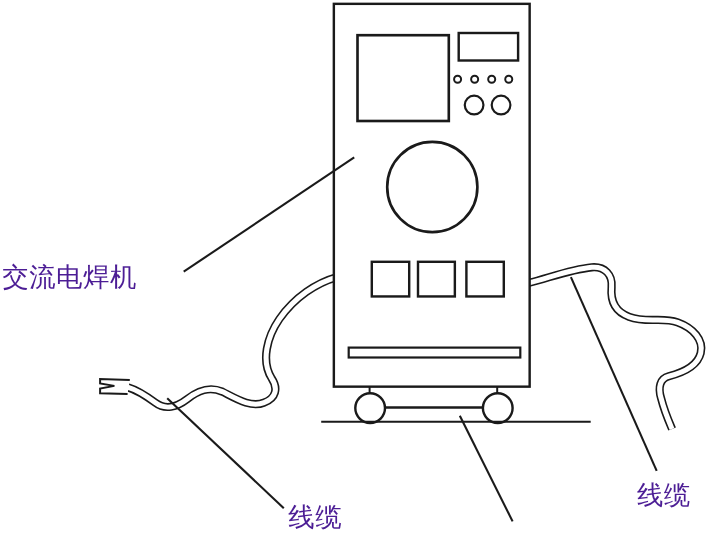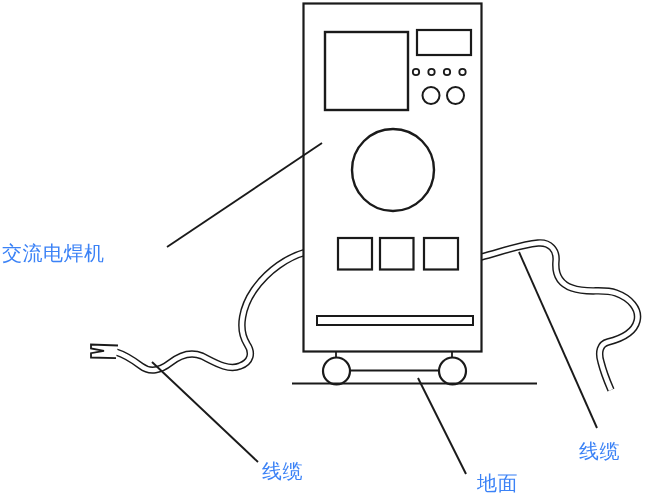--- a/index.html
+++ b/index.html
@@ -15,22 +15,22 @@
     overflow: hidden;
     font-family: "Liberation Serif", "DejaVu Serif", serif;
   }
   .stage svg {
     position: absolute;
     left: 0;
     top: 0;
   }
   .diagram-label {
     position: absolute;
-    color: #3b82f6;
-    font-size: 20px;
+    color: #4c1d95;
+    font-size: 24px;
     line-height: 30px;
     white-space: nowrap;
     letter-spacing: 0.5px;
     user-select: none;
   }
   .label-machine { left: 2px;   top: 238px; }
   .label-cable-left  { left: 262px; top: 456px; }
   .label-ground { left: 477px; top: 468px; }
   .label-cable-right { left: 579px; top: 436px; }
 </style>
@@ -121,16 +121,15 @@
       <line x1="152" y1="362" x2="258" y2="462" stroke="#1a1a1a" stroke-width="1.9"></line>
       <line x1="418" y1="378" x2="466" y2="474" stroke="#1a1a1a" stroke-width="1.9"></line>
       <line x1="519" y1="252" x2="597" y2="428" stroke="#1a1a1a" stroke-width="1.9"></line>
     </g>
   </svg>
 
   <div class="diagram-label label-machine">交流电焊机</div>
 
   <div class="diagram-label label-cable-left">线缆</div>
 
-  <div class="diagram-label label-ground">地面</div>
 
   <div class="diagram-label label-cable-right">线缆</div>
 </div>
 
 </body></html>

